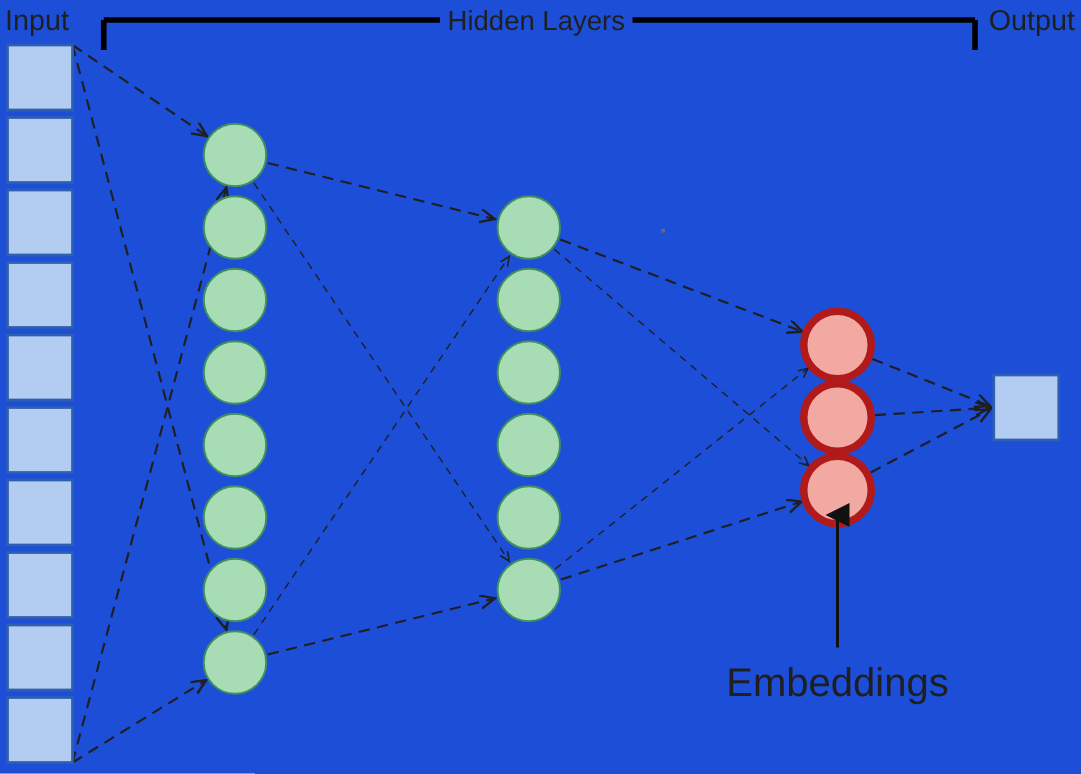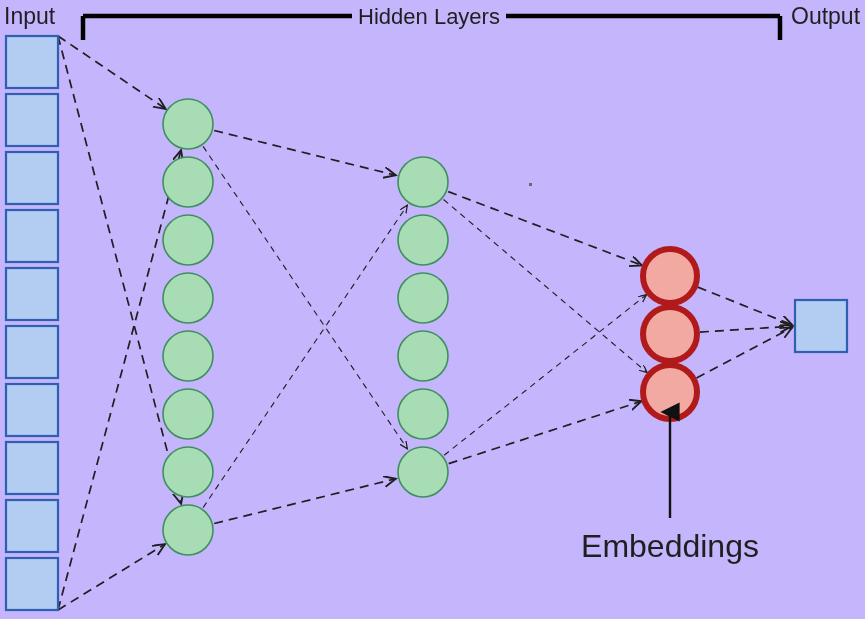--- a/index.html
+++ b/index.html
@@ -10,21 +10,21 @@
   body {
     font-family: "Liberation Sans", sans-serif;
     width: 865px;
     height: 619px;
     overflow: hidden;
   }
   #diagram-root {
     position: relative;
     width: 865px;
     height: 619px;
-    background: #c4b5fd;
+    background: #1d4ed8;
   }
   #diagram-svg {
     position: absolute;
     top: 0;
     left: 0;
     width: 865px;
     height: 619px;
   }
   .diagram-label {
     font-family: "Liberation Sans", sans-serif;

